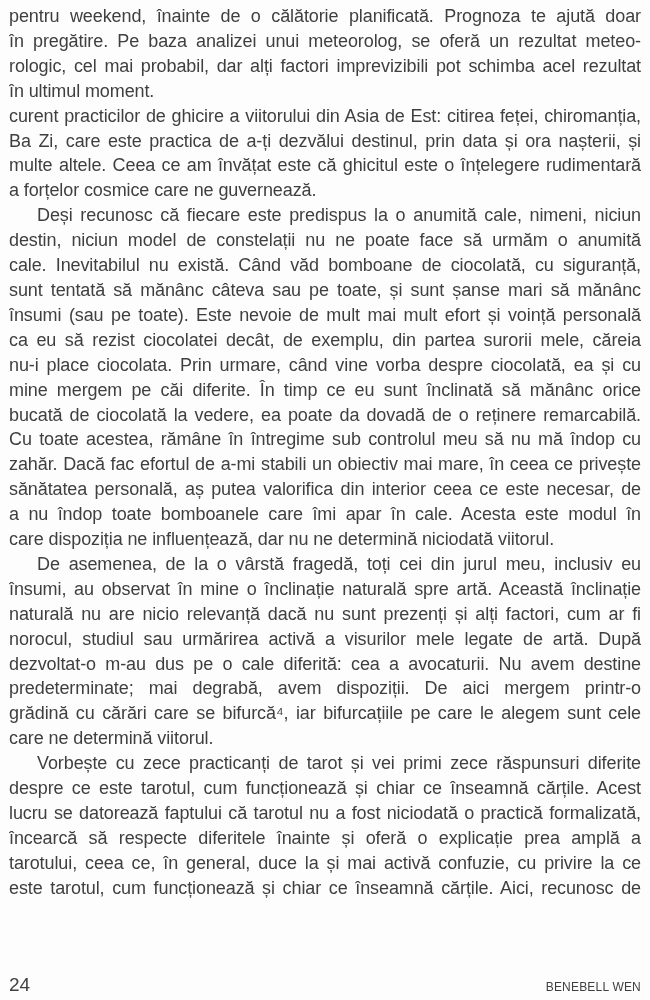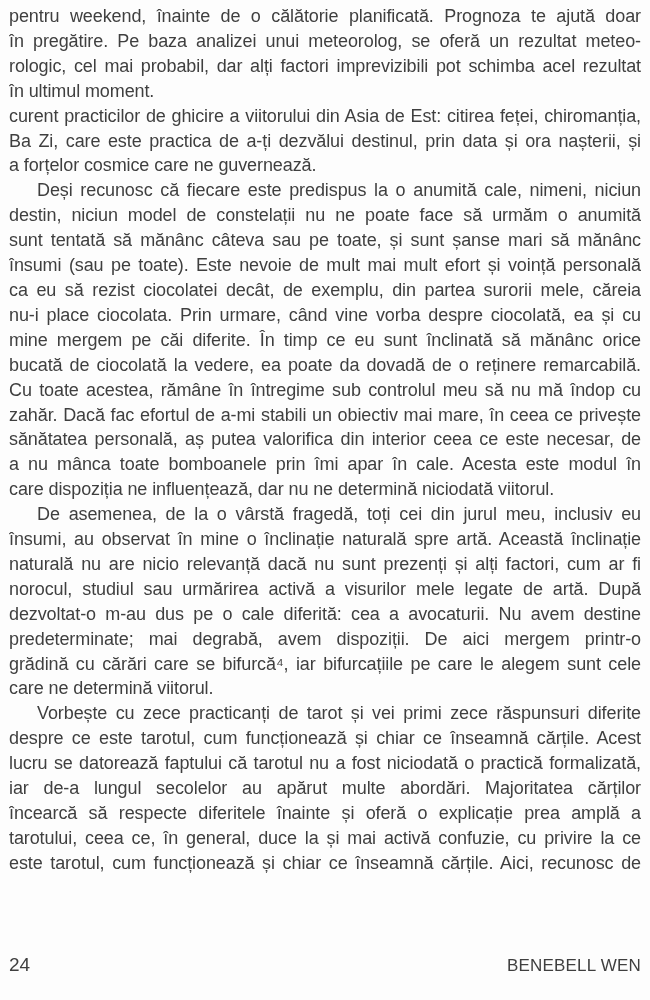--- a/index.html
+++ b/index.html
@@ -32,80 +32,81 @@
   .line.just {
     text-align-last: justify;
   }
   .line.indent {
     padding-left: 28px;
   }
   .footer {
     position: absolute;
     left: 9px;
     right: 9px;
-    bottom: 21px;
+    bottom: 0;
     display: flex;
     justify-content: space-between;
     align-items: baseline;
     letter-spacing: 0;
   }
   .page-number {
     font-size: 19px;
   }
   .running-author {
-    font-size: 17px;
+    font-size: 12px;
     letter-spacing: 0.2px;
   }
 </style>
 </head>
 <body>
 
 <div class="page">
   <div class="text-block">
       <div>
         <div class="line just">pentru weekend, înainte de o călătorie planificată. Prognoza te ajută doar</div>
         <div class="line just">în pregătire. Pe baza analizei unui meteorolog, se oferă un rezultat meteo-</div>
         <div class="line just">rologic, cel mai probabil, dar alți factori imprevizibili pot schimba acel rezultat</div>
         <div class="line">în ultimul moment.</div>
       </div>
       <div>
         <div class="line just">curent practicilor de ghicire a viitorului din Asia de Est: citirea feței, chiromanția,</div>
         <div class="line just">Ba Zi, care este practica de a-ți dezvălui destinul, prin data și ora nașterii, și</div>
+        <div class="line just">multe altele. Ceea ce am învățat este că ghicitul este o înțelegere rudimentară</div>
         <div class="line">a forțelor cosmice care ne guvernează.</div>
       </div>
       <div>
         <div class="line indent just">Deși recunosc că fiecare este predispus la o anumită cale, nimeni, niciun</div>
         <div class="line just">destin, niciun model de constelații nu ne poate face să urmăm o anumită</div>
+        <div class="line just">cale. Inevitabilul nu există. Când văd bomboane de ciocolată, cu siguranță,</div>
         <div class="line just">sunt tentată să mănânc câteva sau pe toate, și sunt șanse mari să mănânc</div>
         <div class="line just">însumi (sau pe toate). Este nevoie de mult mai mult efort și voință personală</div>
         <div class="line just">ca eu să rezist ciocolatei decât, de exemplu, din partea surorii mele, căreia</div>
         <div class="line just">nu-i place ciocolata. Prin urmare, când vine vorba despre ciocolată, ea și cu</div>
         <div class="line just">mine mergem pe căi diferite. În timp ce eu sunt înclinată să mănânc orice</div>
         <div class="line just">bucată de ciocolată la vedere, ea poate da dovadă de o reținere remarcabilă.</div>
         <div class="line just">Cu toate acestea, rămâne în întregime sub controlul meu să nu mă îndop cu</div>
         <div class="line just">zahăr. Dacă fac efortul de a-mi stabili un obiectiv mai mare, în ceea ce privește</div>
         <div class="line just">sănătatea personală, aș putea valorifica din interior ceea ce este necesar, de</div>
-        <div class="line just">a nu mânca toate bomboanele prin îmi apar în cale. Acesta este modul în</div>
+        <div class="line just">a nu îndop toate bomboanele care îmi apar în cale. Acesta este modul în</div>
         <div class="line">care dispoziția ne influențează, dar nu ne determină niciodată viitorul.</div>
       </div>
       <div>
         <div class="line indent just">De asemenea, de la o vârstă fragedă, toți cei din jurul meu, inclusiv eu</div>
         <div class="line just">însumi, au observat în mine o înclinație naturală spre artă. Această înclinație</div>
         <div class="line just">naturală nu are nicio relevanță dacă nu sunt prezenți și alți factori, cum ar fi</div>
         <div class="line just">norocul, studiul sau urmărirea activă a visurilor mele legate de artă. După</div>
         <div class="line just">dezvoltat-o m-au dus pe o cale diferită: cea a avocaturii. Nu avem destine</div>
         <div class="line just">predeterminate; mai degrabă, avem dispoziții. De aici mergem printr-o</div>
         <div class="line just">grădină cu cărări care se bifurcă⁴, iar bifurcațiile pe care le alegem sunt cele</div>
         <div class="line">care ne determină viitorul.</div>
       </div>
       <div>
         <div class="line indent just">Vorbește cu zece practicanți de tarot și vei primi zece răspunsuri diferite</div>
         <div class="line just">despre ce este tarotul, cum funcționează și chiar ce înseamnă cărțile. Acest</div>
         <div class="line just">lucru se datorează faptului că tarotul nu a fost niciodată o practică formalizată,</div>
-        <div class="line just">iar de-a lungul secolelor au apărut multe abordări. Majoritatea cărților</div>
         <div class="line just">încearcă să respecte diferitele înainte și oferă o explicație prea amplă a</div>
         <div class="line just">tarotului, ceea ce, în general, duce la și mai activă confuzie, cu privire la ce</div>
         <div class="line just">este tarotul, cum funcționează și chiar ce înseamnă cărțile. Aici, recunosc de</div>
       </div>
     </div>
   <div class="footer">
     <span class="page-number">24</span>
     <span class="running-author">BENEBELL WEN</span>
   </div>
 </div>

